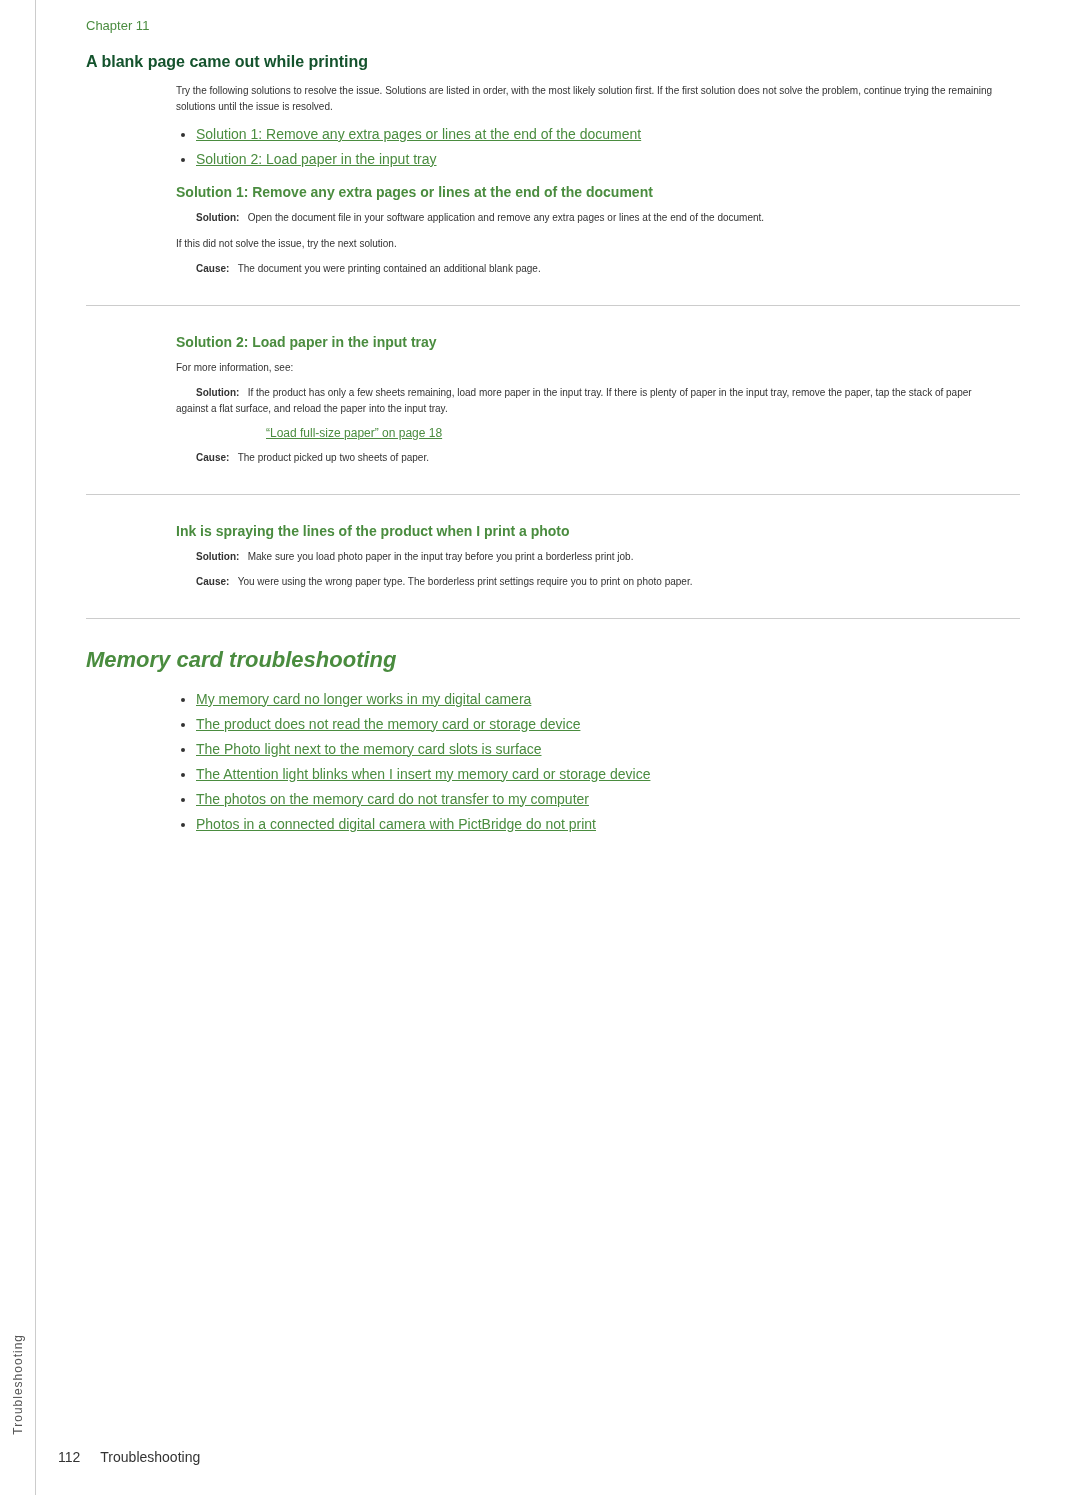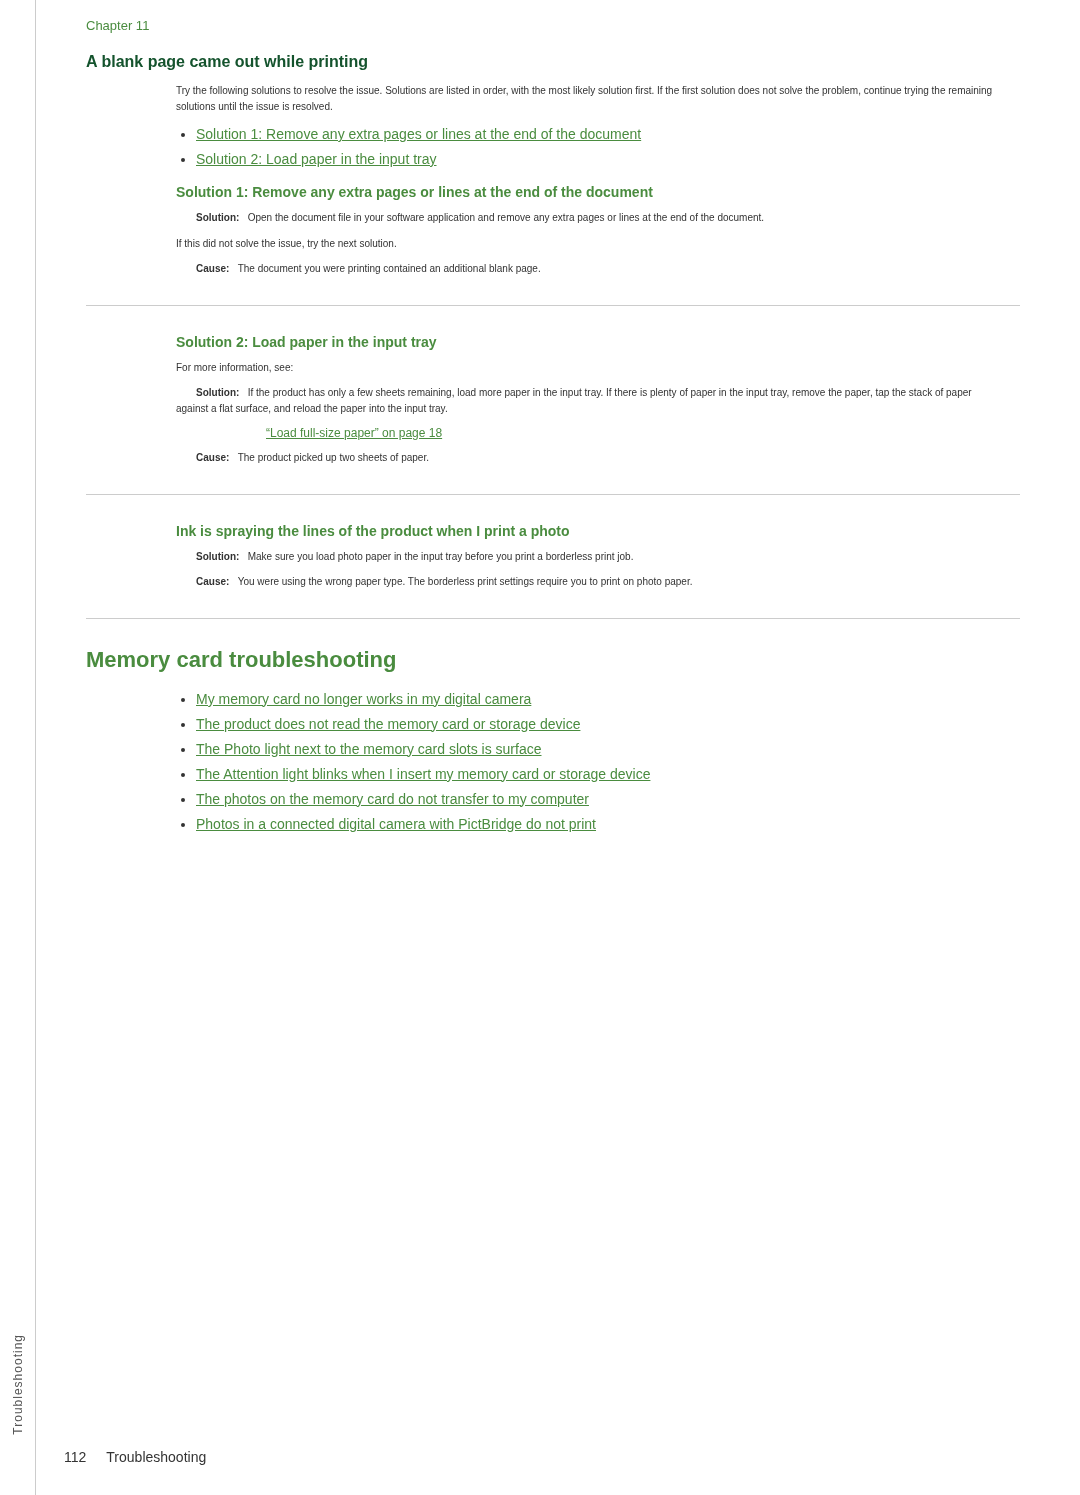--- a/index.html
+++ b/index.html
@@ -62,20 +62,21 @@
       color: #14532d;
       margin-bottom: 12px;
     }
 
     
     .big-heading {
       font-size: 22px;
       font-weight: bold;
       color: #4a8c3f;
       margin-bottom: 16px;
+      font-style: italic;
     }
 
     
     .sub-heading {
       font-size: 14px;
       font-weight: bold;
       color: #4a8c3f;
       margin-bottom: 10px;
     }
 
@@ -122,21 +123,21 @@
     .divider {
       border: none;
       border-top: 1px solid #ccc;
       margin: 28px 0;
     }
 
     
     .footer {
       position: absolute;
       bottom: 30px;
-      left: 64px;
+      left: 58px;
       display: flex;
       align-items: center;
       gap: 20px;
     }
 
     .page-number {
       font-size: 14px;
       color: #333;
     }
 

